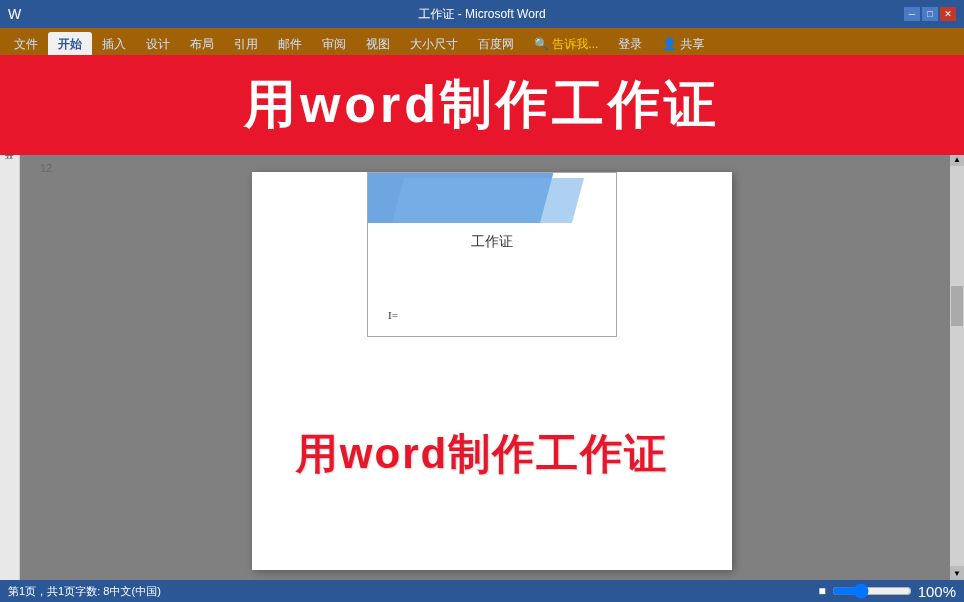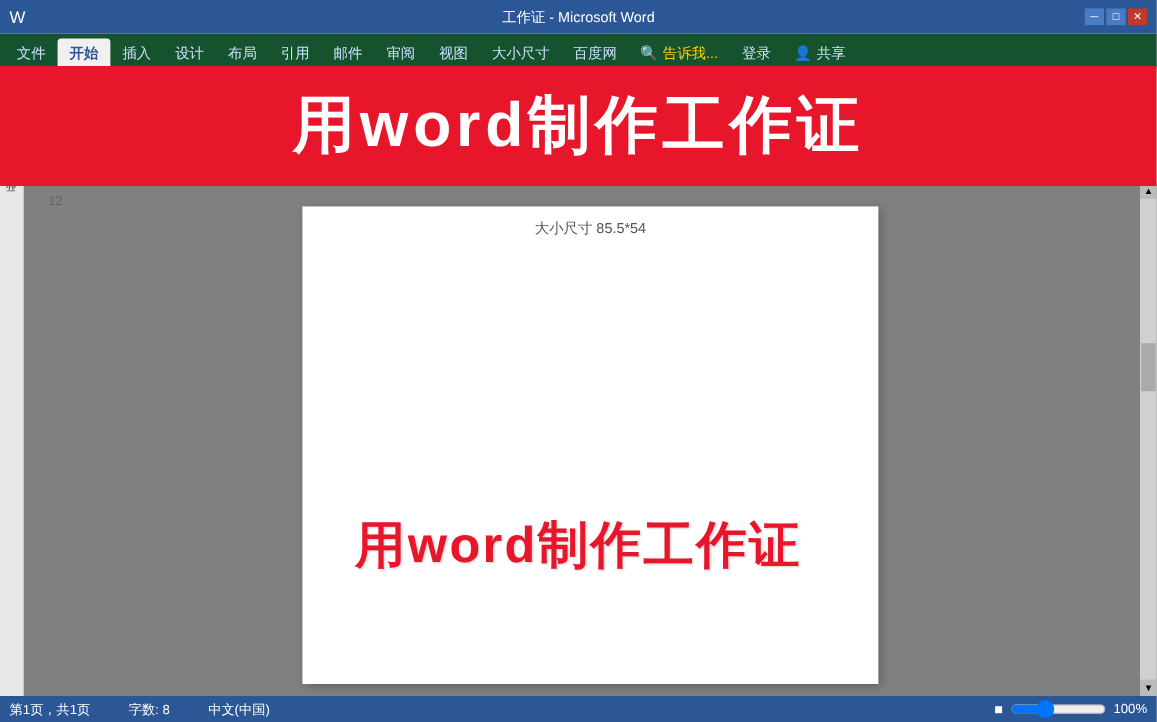--- a/index.html
+++ b/index.html
@@ -51,21 +51,21 @@
       font-size: 9px;
       color: white;
       display: flex;
       align-items: center;
       justify-content: center;
     }
 
     
     .ribbon-tabs {
       height: 28px;
-      background: #14532d;
+      background: #a16207;
       display: flex;
       align-items: flex-end;
       padding-left: 4px;
     }
     .ribbon-tab {
       padding: 4px 10px 3px;
       font-size: 12px;
       color: #cce0ff;
       cursor: pointer;
       background: transparent;
@@ -147,21 +147,21 @@
 
     
     .status-bar {
       height: 22px;
       background: #2b5797;
       display: flex;
       align-items: center;
       padding: 0 8px;
       font-size: 11px;
       color: white;
-      gap: 32px;
+      gap: 0;
     }
 
     
     .overlay-banner {
       position: absolute;
       top: 0;
       left: 0;
       right: 0;
       bottom: 0;
       pointer-events: none;
@@ -407,42 +407,49 @@
     <div class="left-panel">
       <span style="font-size:9px;color:#666;writing-mode:vertical-rl;transform:rotate(180deg);margin-top:10px;">开始</span>
     </div>
 
     <div class="doc-area">
 
       <div style="position:absolute;left:20px;top:10px;color:#666;font-size:11px;">12</div>
 
       <div class="doc-page">
 
-        <div class="work-card-label">大小尺寸 85.5*54</div>
-
+
+        <div class="work-card">
+          <div class="card-header-bg">
+            <div class="card-blue-shape1"></div>
+            <div class="card-blue-shape2"></div>
+          </div>
+          <div class="card-title">工作证</div>
+          <div class="card-text-field">I=</div>
+        </div>
       </div>
 
       <div style="position:absolute;right:0;top:0;bottom:0;width:14px;background:#e0e0e0;display:flex;flex-direction:column;align-items:center;">
         <button style="width:14px;height:14px;background:#bbb;border:none;cursor:pointer;font-size:8px;">▲</button>
         <div style="flex:1;width:14px;background:#d0d0d0;position:relative;">
           <div style="position:absolute;top:30%;width:12px;height:40px;background:#aaa;left:1px;"></div>
         </div>
         <button style="width:14px;height:14px;background:#bbb;border:none;cursor:pointer;font-size:8px;">▼</button>
       </div>
     </div>
   </div>
 
   <div class="status-bar">
     <span>第1页，共1页</span>
     <span>字数: 8</span>
     <span>中文(中国)</span>
     <div style="margin-left:auto;display:flex;align-items:center;gap:6px;">
       <button style="background:transparent;border:none;color:white;cursor:pointer;font-size:12px;">■</button>
       <input type="range" min="50" max="200" value="100" style="width: 80px;">
-      <span style="font-size:11px;">100%</span>
+      <span style="font-size:15px;">100%</span>
     </div>
   </div>
 
   <div class="overlay-banner">
 
     <div class="red-banner">
       <span class="red-banner-text">用word制作工作证</span>
     </div>
 
     <div class="bottom-text-overlay">

